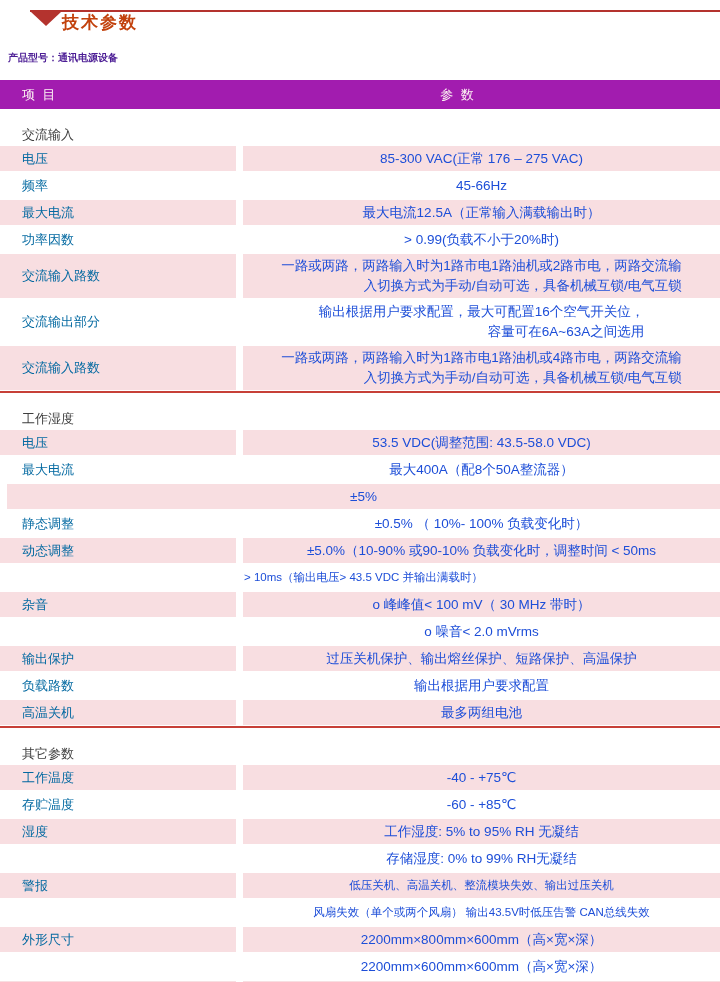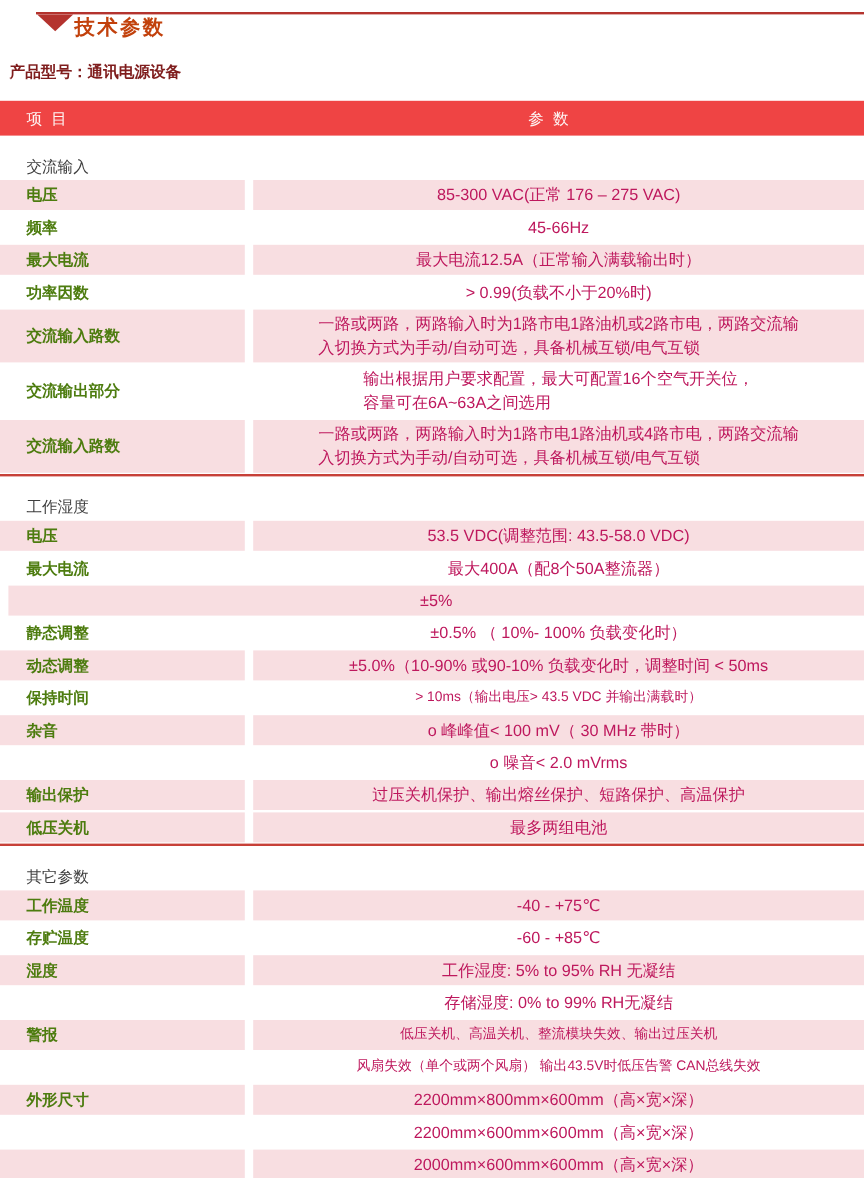--- a/index.html
+++ b/index.html
@@ -10,36 +10,36 @@
     font-family: "Liberation Sans", "DejaVu Sans", sans-serif;
     -webkit-font-smoothing: antialiased;
   }
   .page-header { position: relative; height: 46px; }
   .top-rule { position: absolute; left: 30px; right: 0; top: 10px; height: 2px; background: #b4332e; }
   .tri { position: absolute; left: 31px; top: 12px; width: 0; height: 0;
          border-left: 15px solid transparent; border-right: 15px solid transparent;
          border-top: 14px solid #b4332e; }
   .page-title { position: absolute; left: 62px; top: 11px; font-size: 17px; font-weight: 600;
                 color: #c2410c; letter-spacing: 2px; }
-  .product-model { margin: 5px 0 0 8px; font-size: 13px; font-weight: 700; color: #7f1d1d; }
+  .product-model { margin: 5px 0 0 8px; font-size: 10px; font-weight: 700; color: #4c1d95; }
 
   .spec-table { margin-top: 15px; width: 720px; }
-  .thead { display: flex; align-items: center; height: 29px; background: #ef4444;
+  .thead { display: flex; align-items: center; height: 29px; background: #a21caf;
            color: #fdf4f3; font-size: 13px; }
   .thead .h-item { width: 196px; padding-left: 22px; letter-spacing: 2px; }
   .thead .h-param { flex: 1; text-align: center; letter-spacing: 2px; }
 
   .row { display: flex; min-height: 27px; padding: 1px 0; }
   .row.tall { min-height: 46px; }
   .row.section { min-height: 25px; align-items: center; }
   .row.section .sec-lbl { font-size: 13px; color: #3e3e3e; padding-left: 22px; font-weight: 500; margin-top: 16px; }
   .cell { display: flex; align-items: center; }
-  .lbl.cell { width: 204px; padding-left: 22px; font-size: 13px; color: #4d7c0f; font-weight: 700; }
-  .val.cell { flex: 1; margin-left: 7px; justify-content: center; text-align: left;
-              font-size: 13.5px; color: #be185d; white-space: pre-line; line-height: 1.45; }
+  .lbl.cell { width: 236px; padding-left: 22px; font-size: 13px; color: #0369a1; font-weight: 400; }
+  .val.cell { flex: 1; margin-left: 7px; justify-content: center; text-align: right;
+              font-size: 13.5px; color: #1d4ed8; white-space: pre-line; line-height: 1.45; }
   .row.pink .cell { background: #f8dee1; }
   .row.small .val.cell { font-size: 11.5px; }
   .divider { height: 2px; background: #c74038; }
 </style>
 </head>
 <body>
 
 <div class="page-header">
   <div class="top-rule"></div>
   <div class="tri"></div>
@@ -105,37 +105,40 @@
       </div>
       <div class="row white">
         <div class="lbl cell">静态调整</div>
         <div class="val cell">±0.5% （ 10%- 100% 负载变化时）</div>
       </div>
       <div class="row pink">
         <div class="lbl cell">动态调整</div>
         <div class="val cell">±5.0%（10-90% 或90-10% 负载变化时，调整时间 &lt; 50ms</div>
       </div>
       <div class="row white small">
-        <div class="lbl cell">保持时间</div>
         <div class="val cell">&gt; 10ms（输出电压&gt; 43.5 VDC 并输出满载时）</div>
       </div>
       <div class="row pink">
         <div class="lbl cell">杂音</div>
         <div class="val cell">o  峰峰值&lt; 100 mV（ 30 MHz 带时）</div>
       </div>
       <div class="row white">
         <div class="lbl cell"></div>
         <div class="val cell">o  噪音&lt; 2.0 mVrms</div>
       </div>
       <div class="row pink">
         <div class="lbl cell">输出保护</div>
         <div class="val cell">过压关机保护、输出熔丝保护、短路保护、高温保护</div>
       </div>
+      <div class="row white">
+        <div class="lbl cell">负载路数</div>
+        <div class="val cell">输出根据用户要求配置</div>
+      </div>
       <div class="row pink">
-        <div class="lbl cell">低压关机</div>
+        <div class="lbl cell">高温关机</div>
         <div class="val cell">最多两组电池</div>
       </div>
       <div class="divider"></div>
       <div class="row section">
         <div class="sec-lbl">其它参数</div>
       </div>
       <div class="row pink">
         <div class="lbl cell">工作温度</div>
         <div class="val cell">-40 - +75℃</div>
       </div>

